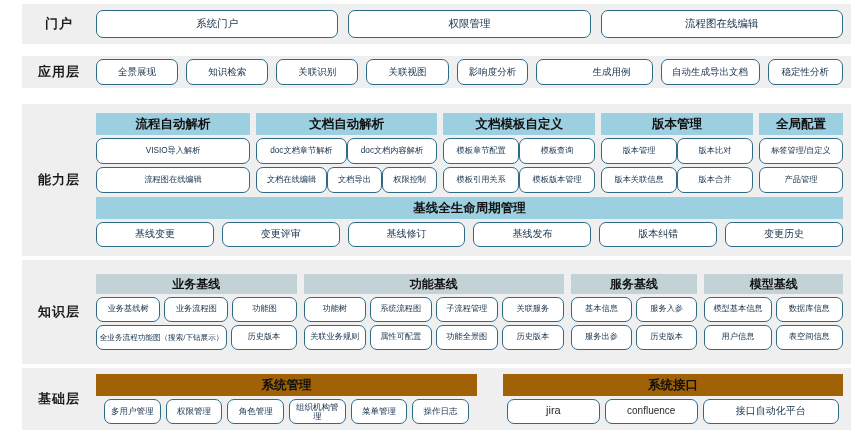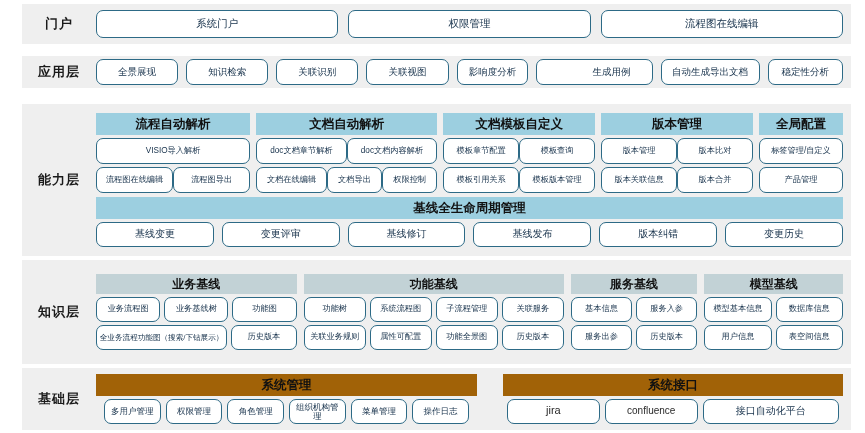--- a/index.html
+++ b/index.html
@@ -139,21 +139,20 @@
 
       <div class="cap-cols">
 
         <div class="cap-col" style="flex:1.32 1 0;">
           <div class="hdr hdr-blue">流程自动解析</div>
           <div class="cap-grid">
             <div class="pill" style="flex:1.25 1 0;">VISIO导入解析</div>
           </div>
           <div class="cap-grid">
             <div class="pill">流程图在线编辑</div>
-            <div class="pill">流程图导出</div>
           </div>
         </div>
 
         <div class="cap-col" style="flex:1.55 1 0;">
           <div class="hdr hdr-blue">文档自动解析</div>
           <div class="cap-grid">
             <div class="pill">doc文档章节解析</div>
             <div class="pill">doc文档内容解析</div>
           </div>
           <div class="cap-grid">
@@ -215,22 +214,22 @@
   </div>
 
   <div class="layer" style="top:260px;height:104px;">
     <div class="layer-label">知识层</div>
     <div class="layer-body" style="padding-right:8px;">
       <div class="kn-cols">
 
         <div class="kn-col" style="flex:1.62 1 0;">
           <div class="hdr hdr-gray">业务基线</div>
           <div class="kn-row">
+            <div class="pill">业务基线树</div>
             <div class="pill">业务流程图</div>
-            <div class="pill">业务基线树</div>
             <div class="pill">功能图</div>
           </div>
           <div class="kn-row">
             <div class="pill" style="flex:2.1 1 0;font-size:7.6px;">全业务流程功能图（搜索/下钻展示）</div>
             <div class="pill" style="flex:1 1 0;">历史版本</div>
           </div>
         </div>
 
         <div class="kn-col" style="flex:2.1 1 0;">
           <div class="hdr hdr-gray">功能基线</div>

